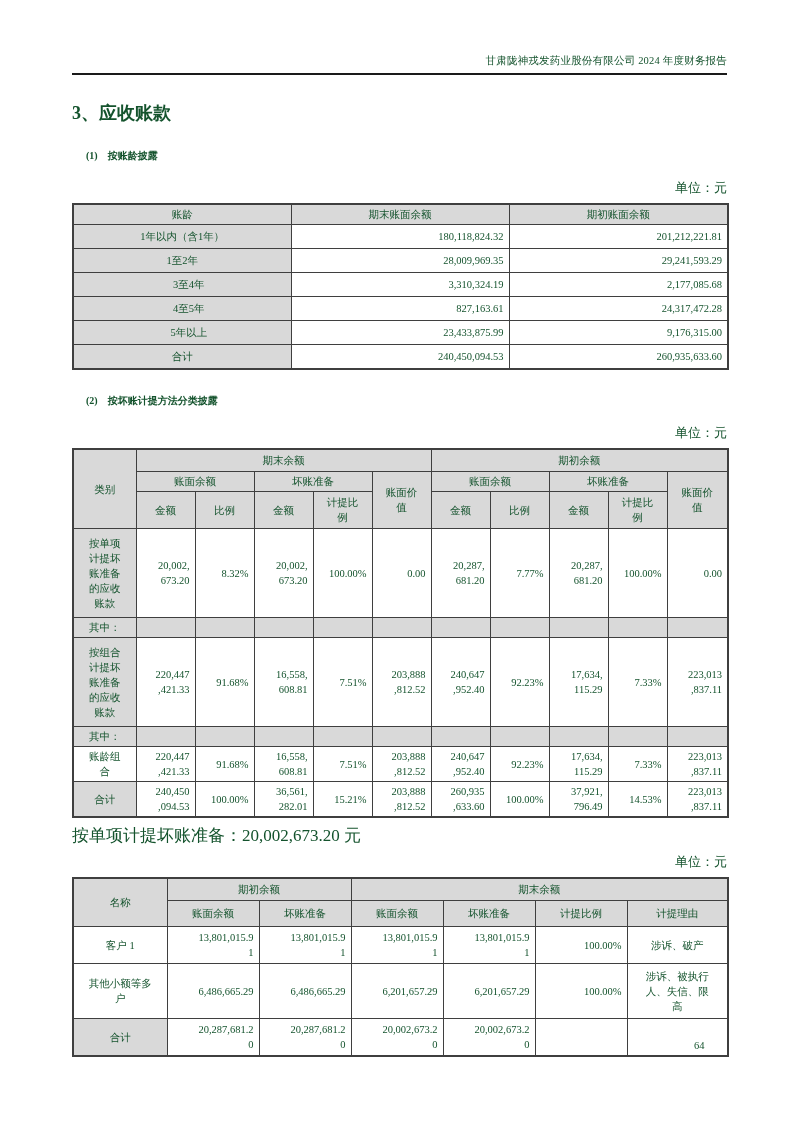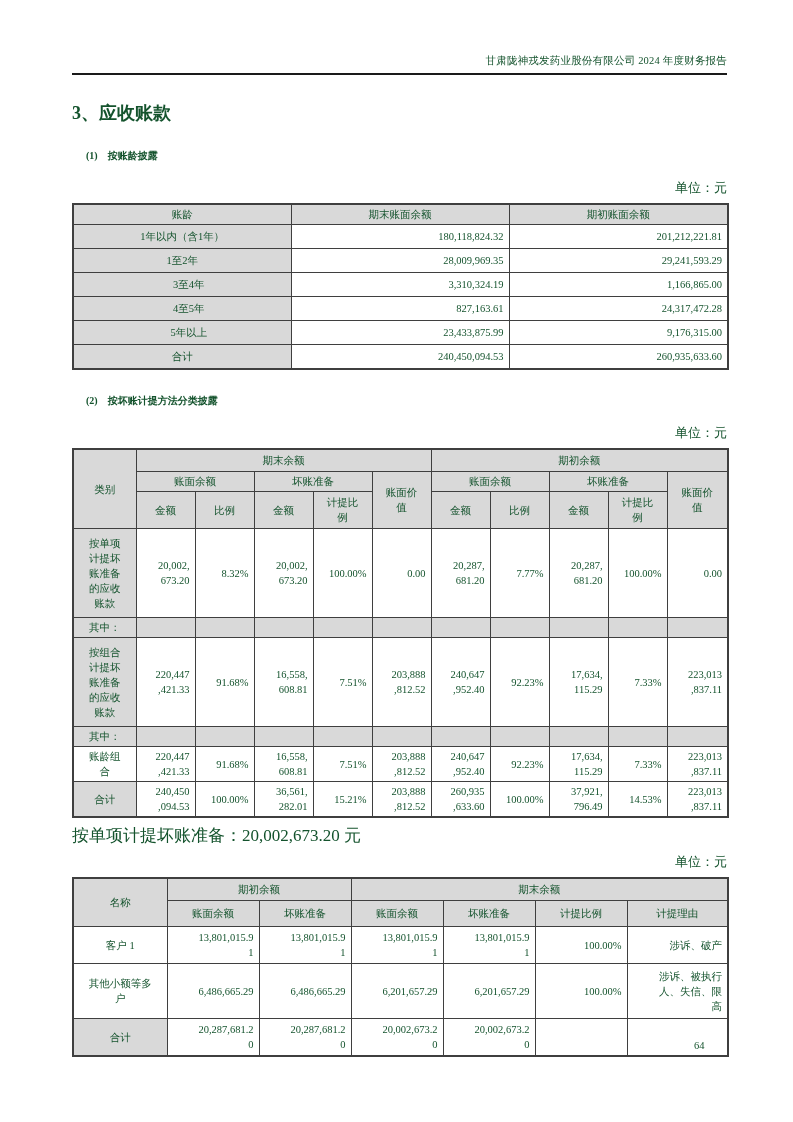--- a/index.html
+++ b/index.html
@@ -19,21 +19,21 @@
   .unit { text-align:right; font-size:13px; margin-top:16px; margin-bottom:6px; }
   .note { font-size:17px; margin-top:6px; }
 
   table { border-collapse:collapse; width:655px; table-layout:fixed; font-size:10.5px; border:2px solid #3f3f3f; }
   td,th { border:1px solid #3f3f3f; padding:2px 5px; line-height:15px; vertical-align:middle;
           white-space:pre-line; overflow:hidden; }
   th { background:#d9d9d9; font-weight:normal; text-align:center; }
   td.lbl { background:#d9d9d9; text-align:center; }
   td.lbl.white { background:#ffffff; }
   td.num { text-align:right; }
-  td.txt { text-align:right; }
+  td.txt { text-align:center; }
 
   .t1 td { height:19px; }
   .t1 tr.indent td.lbl { padding-left:18px; }
 
   .t2 tr.hr1 th { height:17px; }
   .t2 tr.hr3 th { height:32px; }
   .t2 tr.sub td { background:#d9d9d9; height:15px; }
   .t2 tr.big td { height:84px; }
   .t2 tr.mid td { height:30px; }
 
@@ -80,21 +80,21 @@
           <td class="num">201,212,221.81</td>
         </tr>
         <tr>
           <td class="lbl">1至2年</td>
           <td class="num">28,009,969.35</td>
           <td class="num">29,241,593.29</td>
         </tr>
         <tr class="indent">
           <td class="lbl">3至4年</td>
           <td class="num">3,310,324.19</td>
-          <td class="num">1,166,865.00</td>
+          <td class="num">2,177,085.68</td>
         </tr>
         <tr class="indent">
           <td class="lbl">4至5年</td>
           <td class="num">827,163.61</td>
           <td class="num">24,317,472.28</td>
         </tr>
         <tr class="indent">
           <td class="lbl">5年以上</td>
           <td class="num">23,433,875.99</td>
           <td class="num">9,176,315.00</td>

